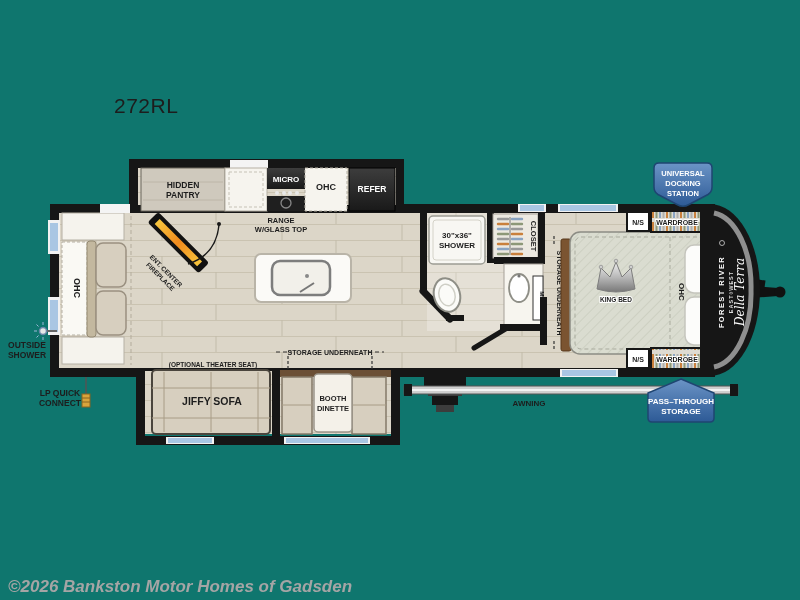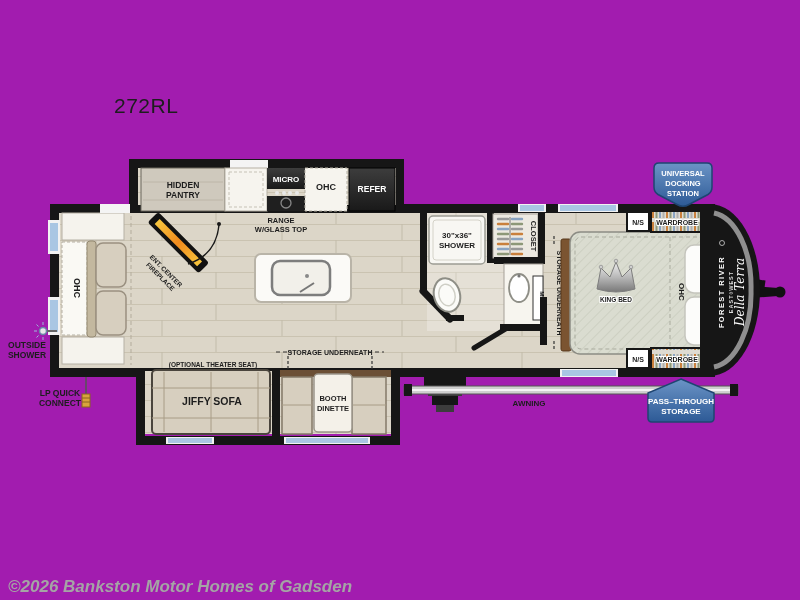--- a/index.html
+++ b/index.html
@@ -1,16 +1,16 @@
 <!DOCTYPE html>
 <html><head>
 <meta charset="utf-8">
 <style>
   html,body{margin:0;padding:0;background:#ffffff;}
-  .stage{width:800px;height:600px;position:relative;background:#a21caf;overflow:hidden;}
+  .stage{width:800px;height:600px;position:relative;background:#0f766e;overflow:hidden;}
   text{font-family:"Liberation Sans","DejaVu Sans",sans-serif;fill:#1d1d1d;}
   .title{font-size:21px;font-weight:500;letter-spacing:.5px;}
   .copy{font-size:17px;font-weight:bold;font-style:italic;fill:#a5a5a5;}
   .lbl{font-weight:bold;text-anchor:middle;}
   .s6{font-size:6.2px}.s65{font-size:6.5px}.s7{font-size:7px}.s75{font-size:7.5px}
   .s8{font-size:8px}.s85{font-size:8.5px}.s9{font-size:9px}.s10{font-size:10.5px}
   .wht{fill:#ffffff}
   .outl{paint-order:stroke;stroke:#ffffff;stroke-width:2px;}
   .script{font-family:"DejaVu Serif","Liberation Serif",serif;font-style:italic;font-size:12px;fill:#fff;}
   .brand{letter-spacing:1.4px;}

